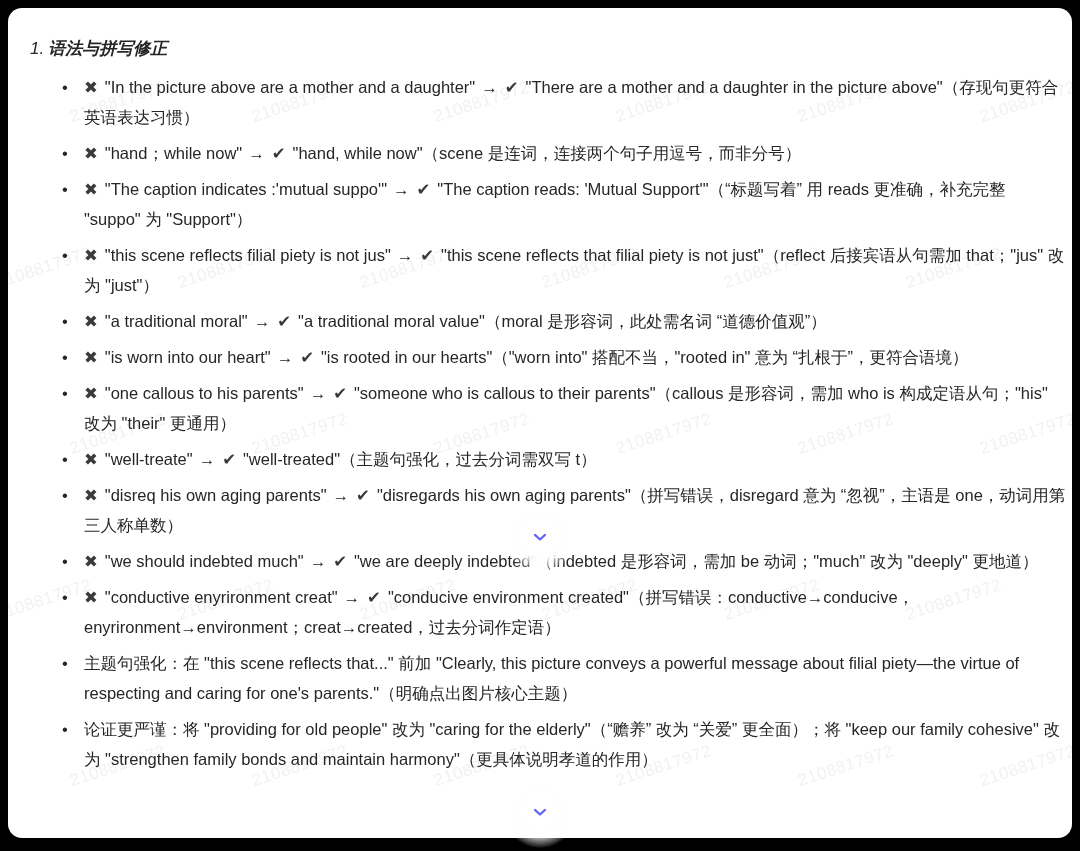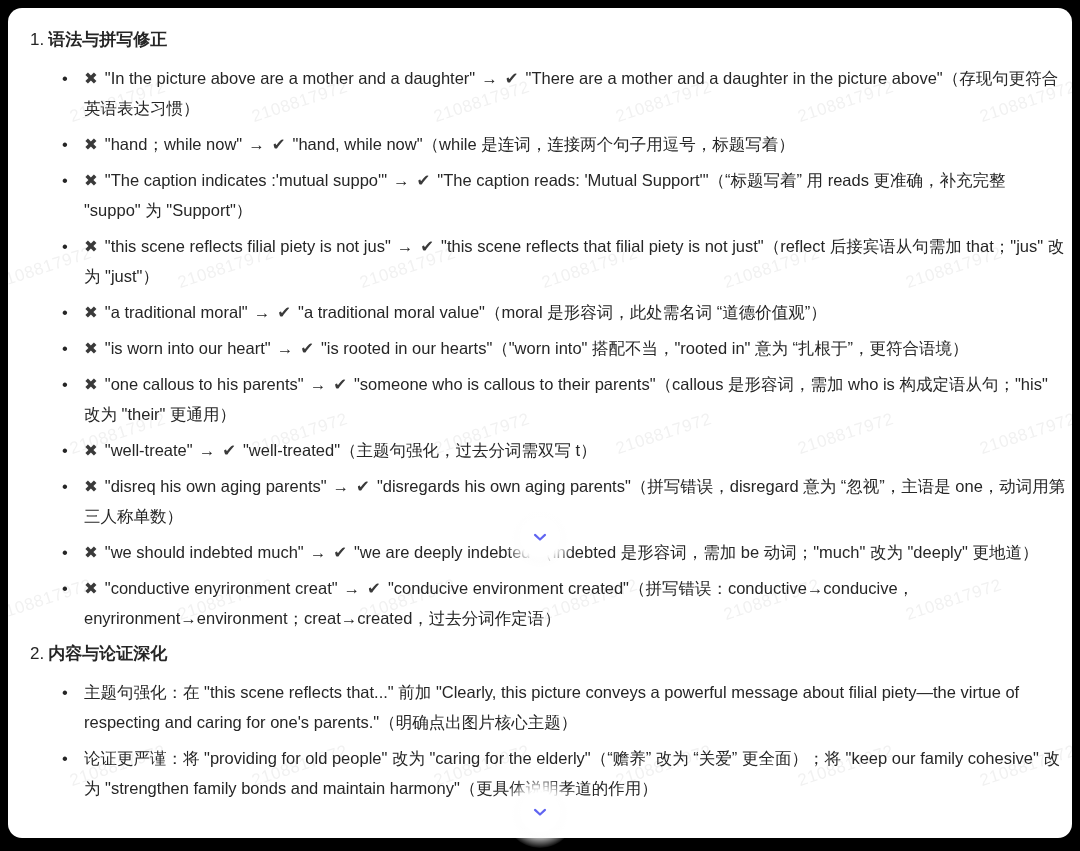--- a/index.html
+++ b/index.html
@@ -14,21 +14,21 @@
   }
   .wm-layer{position:absolute;inset:0;z-index:0;pointer-events:none;}
   .wm{
     position:absolute;color:rgba(70,70,70,0.075);font-size:17px;
     transform:rotate(-18deg);white-space:nowrap;letter-spacing:0.5px;
   }
   .content{
     position:relative;z-index:1;padding:16px 6px 0 22px;
     color:#262626;font-size:16.5px;line-height:30px;
   }
-  .sec-head{font-size:17px;line-height:30px;margin:1px 0 8px;}
+  .sec-head{font-size:17px;line-height:30px;margin:10px 0 8px;font-style:italic;}
   .sec-head.second{margin-top:4px;}
   .sec-num{font-weight:400;margin-right:4px;}
   .sec-title{font-weight:700;}
   ul.list{list-style:none;margin:0;padding:0 0 0 32px;}
   li.item{display:flex;margin:0 0 6px;}
   .dot{flex:none;width:22px;color:#262626;}
   .ibody{flex:1;min-width:0;}
   .cross{color:#3a3a3a;margin-right:7px;}
   .check{color:#3a3a3a;margin:0 7px 0 0;}
   .arrow{margin:0 7px 0 6px;color:#262626;}
@@ -93,21 +93,21 @@
         <li class="item">
           <span class="dot">•</span>
           <div class="ibody">
             <span class="cross">✖</span><span>"In the picture above are a mother and a daughter"</span><span class="arrow">→</span><span class="check">✔</span><span>"There are a mother and a daughter in the picture above"</span><span>（存现句更符合英语表达习惯）</span>
           </div>
         </li>
 
         <li class="item">
           <span class="dot">•</span>
           <div class="ibody">
-            <span class="cross">✖</span><span>"hand；while now"</span><span class="arrow">→</span><span class="check">✔</span><span>"hand, while now"</span><span>（while 是连词，连接两个句子用逗号，标题写着）</span>
+            <span class="cross">✖</span><span>"hand；while now"</span><span class="arrow">→</span><span class="check">✔</span><span>"hand, while now"</span><span>（scene 是连词，连接两个句子用逗号，而非分号）</span>
           </div>
         </li>
 
         <li class="item">
           <span class="dot">•</span>
           <div class="ibody">
             <span class="cross">✖</span><span>"The caption indicates :'mutual suppo'"</span><span class="arrow">→</span><span class="check">✔</span><span>"The caption reads: 'Mutual Support'"</span><span>（“标题写着” 用 reads 更准确，补充完整 "suppo" 为 "Support"）</span>
           </div>
         </li>
 
@@ -161,23 +161,20 @@
         </li>
 
         <li class="item">
           <span class="dot">•</span>
           <div class="ibody">
             <span class="cross">✖</span><span>"conductive enyrironment creat"</span><span class="arrow">→</span><span class="check">✔</span><span>"conducive environment created"</span><span>（拼写错误：conductive→conducive，enyrironment→environment；creat→created，过去分词作定语）</span>
           </div>
         </li>
       </ul>
 
-    <div class="sec-head second">
-      <span class="sec-num">2.</span><span class="sec-title">内容与论证深化</span>
-    </div>
 
     <ul class="list">
 
         <li class="item">
           <span class="dot">•</span>
           <div class="ibody">主题句强化：在 "this scene reflects that..." 前加 "Clearly, this picture conveys a powerful message about filial piety—the virtue of respecting and caring for one's parents."（明确点出图片核心主题）</div>
         </li>
 
         <li class="item">
           <span class="dot">•</span>

